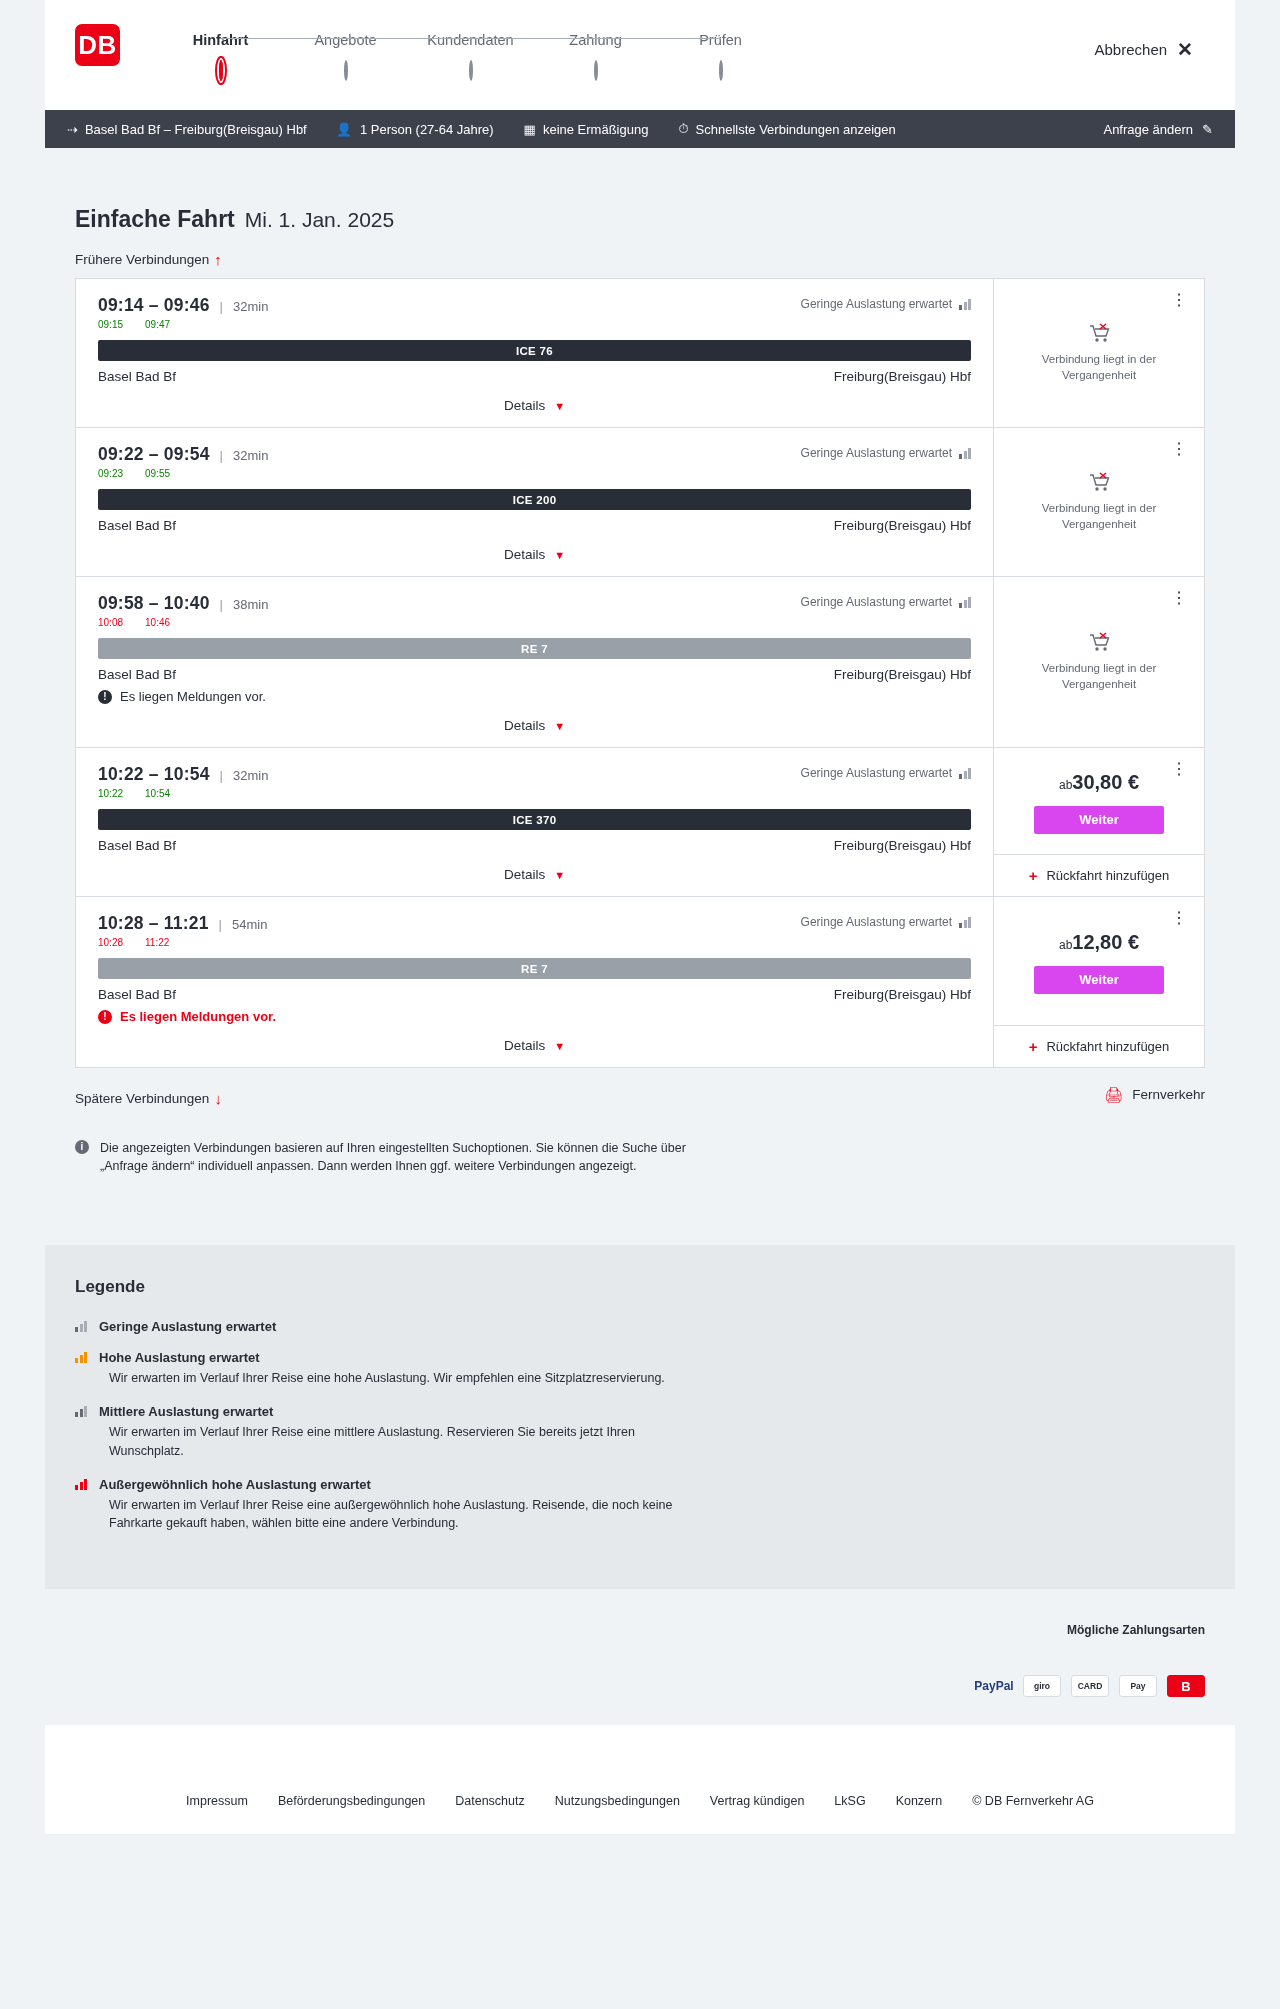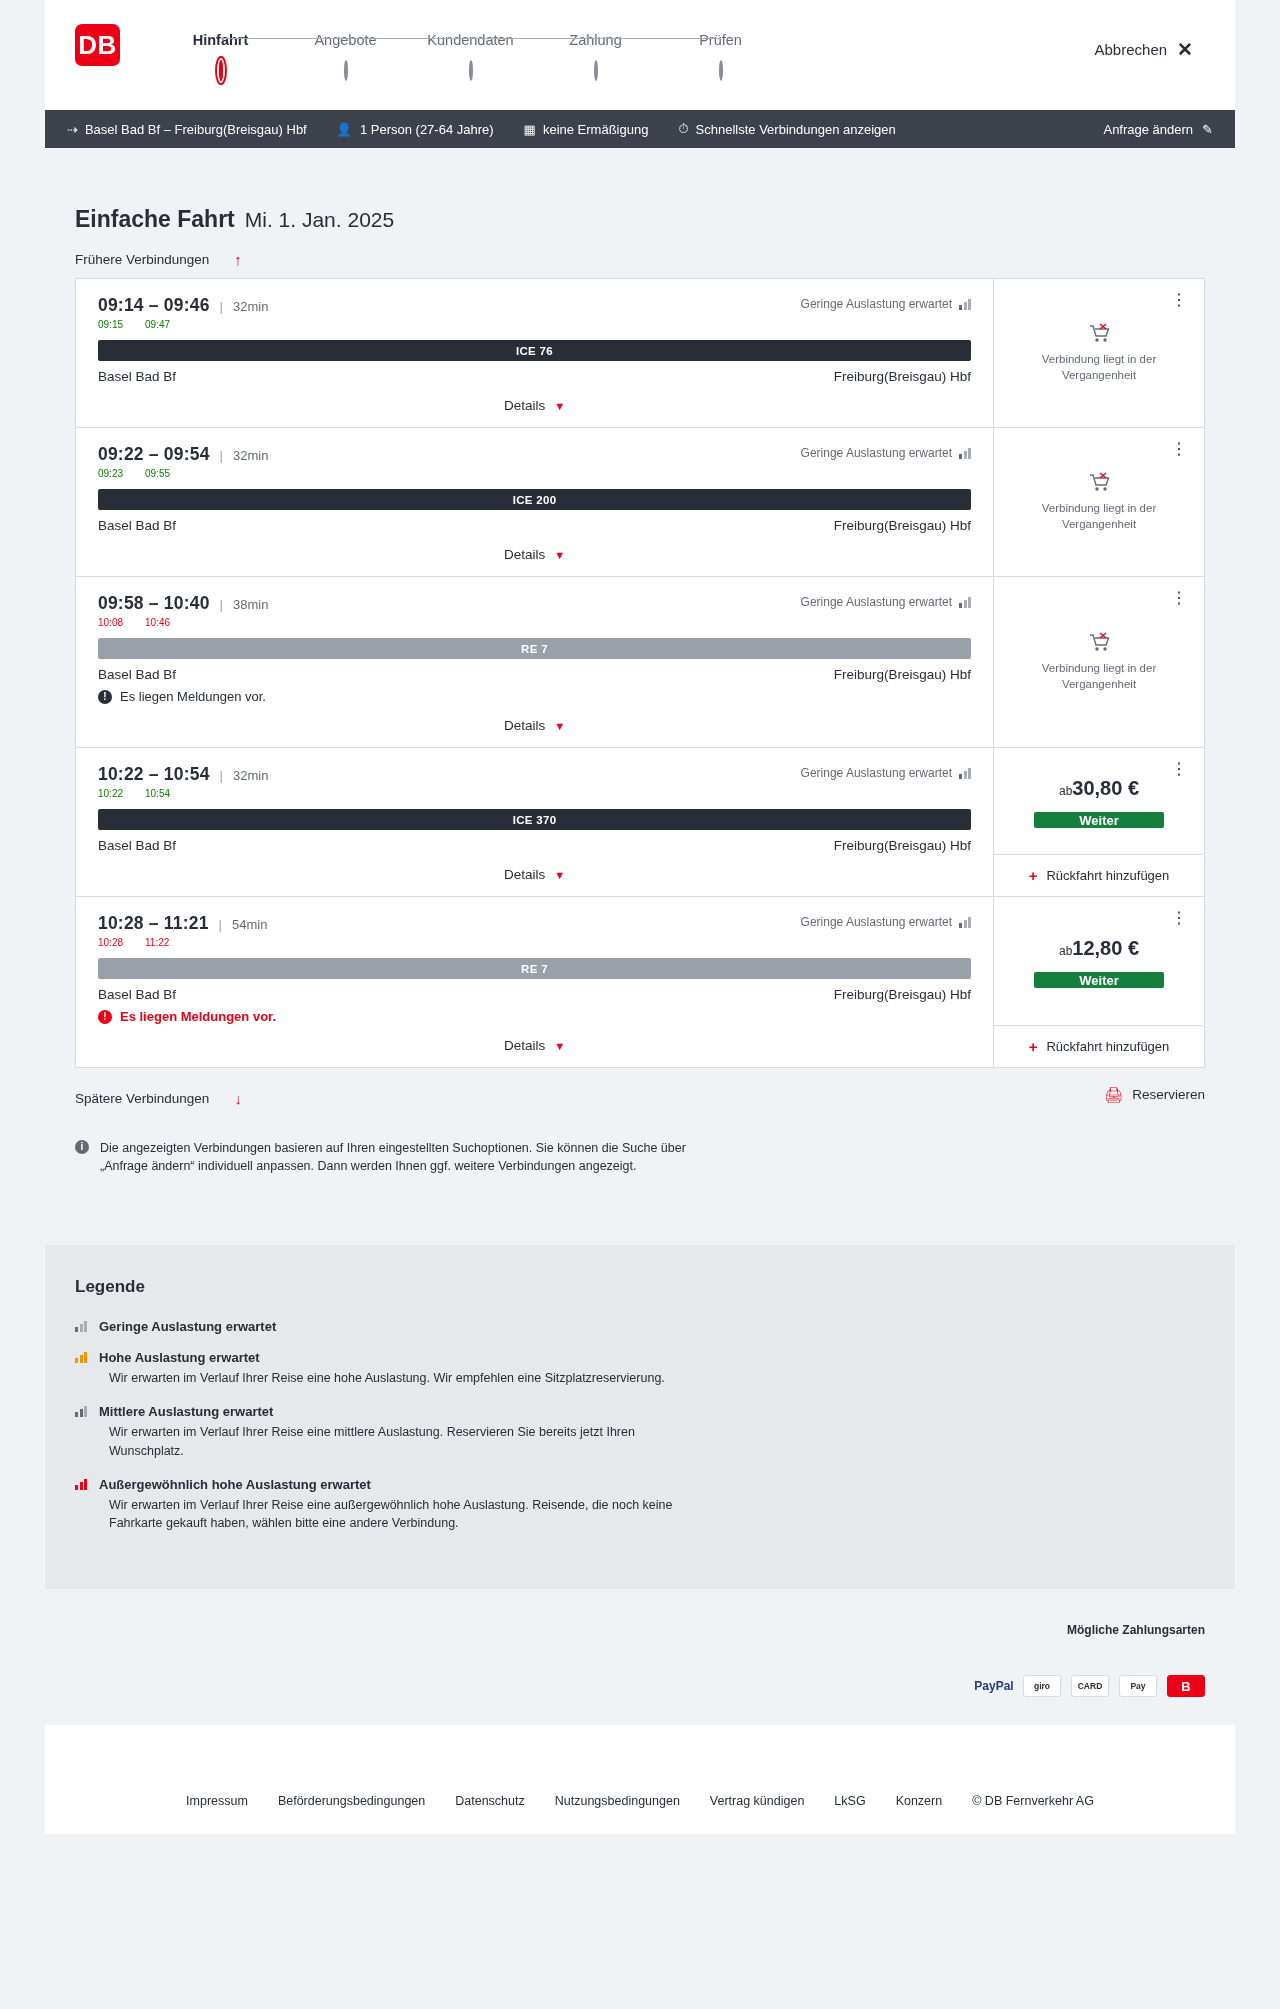--- a/index.html
+++ b/index.html
@@ -119,21 +119,21 @@
     display: flex;
     align-items: baseline;
     gap: 10px;
   }
   .page-title .date { font-weight: normal; font-size: 21px; }
   .earlier, .later {
     font-size: 13.5px;
     color: #282d37;
     display: inline-flex;
     align-items: center;
-    gap: 25px;
+    gap: 5px;
     margin: 18px 0 10px 0;
     cursor: pointer;
   }
   .arrow { color: #ec0016; font-size: 15px; }
 
   
   .conn-list { border: 1px solid #d7dce1; background: #fff; }
   .conn {
     display: flex;
     border-bottom: 1px solid #d7dce1;
@@ -276,24 +276,24 @@
     padding: 20px 18px 18px 18px;
   }
   .price {
     font-size: 20px;
     font-weight: bold;
     margin-bottom: 12px;
   }
   .price .ab { font-size: 12px; font-weight: normal; margin-right: 0; }
   .btn-weiter {
     width: 130px;
-    background: #15803d;
+    background: #d946ef;
     color: #fff;
     border: none;
-    height: 16px;
+    height: 28px;
     font-size: 13px;
     font-weight: bold;
     border-radius: 2px;
     cursor: pointer;
     font-family: "Liberation Sans", sans-serif;
   }
   .add-return {
     border-top: 1px solid #d7dce1;
     display: flex;
     align-items: center;
@@ -667,21 +667,21 @@
         </div>
       </div>
 
     <div class="below-list">
       <div class="later">
         <span>Spätere Verbindungen</span>
         <span class="arrow">↓</span>
       </div>
       <div class="print">
         <span class="arrow">🖨</span>
-        <span>Reservieren</span>
+        <span>Fernverkehr</span>
       </div>
     </div>
 
     <div class="info-note">
       <span class="info-badge">i</span>
       <span>Die angezeigten Verbindungen basieren auf Ihren eingestellten Suchoptionen. Sie können die Suche über „Anfrage ändern“ individuell anpassen. Dann werden Ihnen ggf. weitere Verbindungen angezeigt.</span>
     </div>
     <div style="height:30px"></div>
   </div>
 

